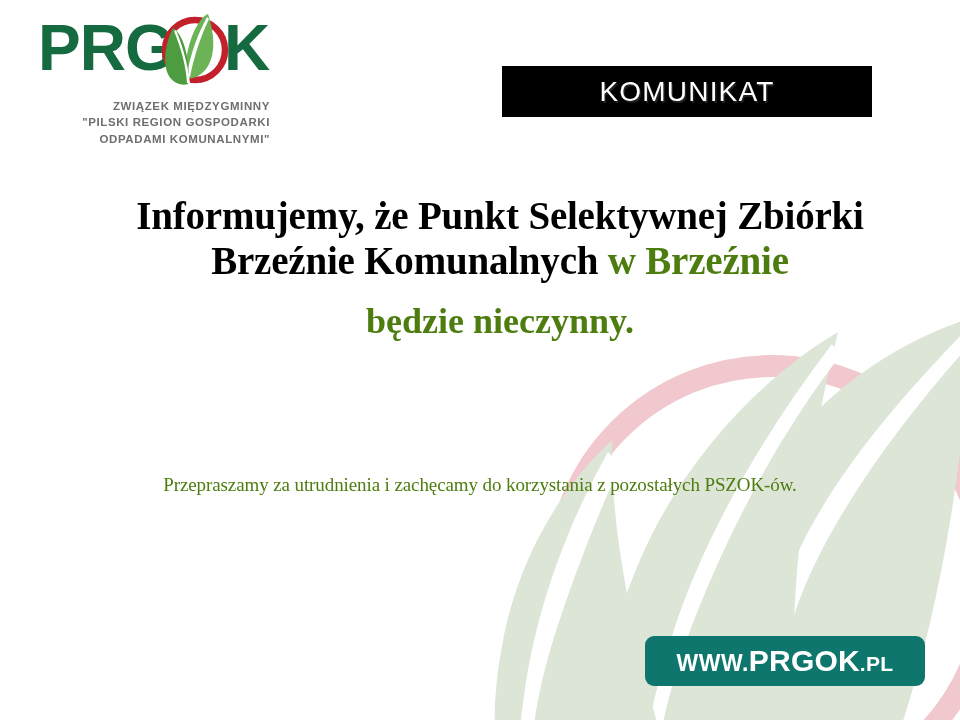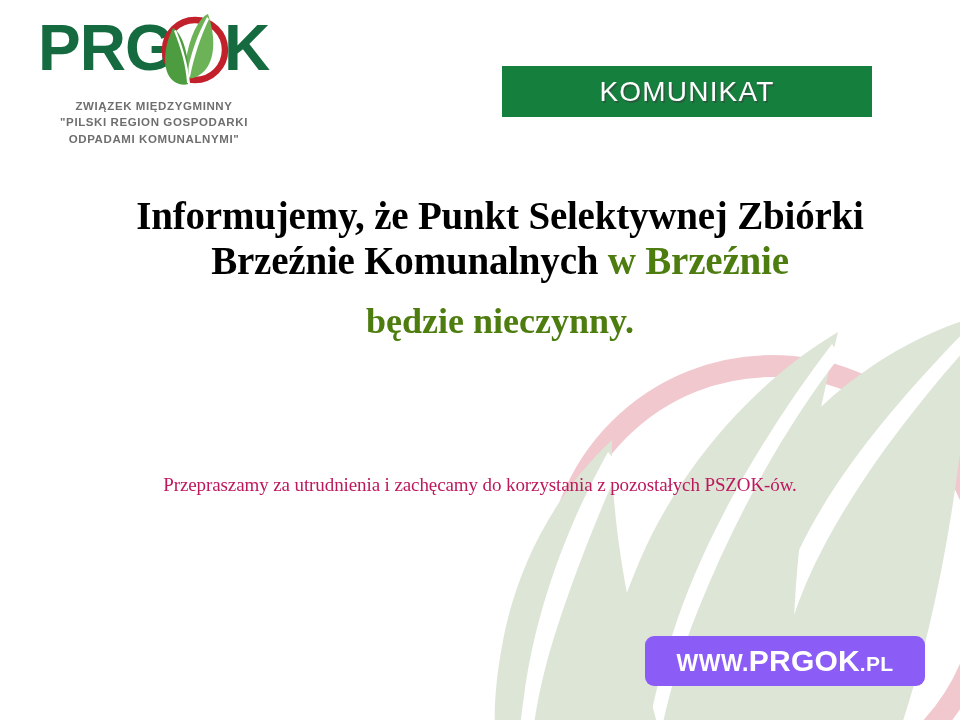--- a/index.html
+++ b/index.html
@@ -47,30 +47,30 @@
     margin-top: 6px;
     text-align: center;
     font-family: "Liberation Sans", "DejaVu Sans", sans-serif;
     font-size: 11.5px;
     font-weight: 700;
     letter-spacing: 0.6px;
     line-height: 1.42;
     color: #6e6e6e;
     width: 232px;
   }
-  .logo-sub div { white-space: nowrap; }
+  .logo-sub div { white-space: nowrap; text-align: right; }
 
   
   .komunikat-banner {
     position: absolute;
     left: 502px;
     top: 66px;
     width: 370px;
     height: 51px;
-    background: #15803d;
+    background: #000000;
     display: flex;
     align-items: center;
     justify-content: center;
     z-index: 3;
   }
   .komunikat-banner span {
     font-family: "Liberation Sans", "DejaVu Sans", sans-serif;
     font-size: 28px;
     font-weight: 400;
     color: #ffffff;
@@ -110,33 +110,33 @@
 
   .note {
     position: absolute;
     left: 0;
     top: 474px;
     width: 960px;
     text-align: center;
     font-family: "Liberation Serif", "DejaVu Serif", serif;
     font-size: 19px;
     font-weight: 400;
-    color: #be185d;
+    color: #4d7c0f;
     z-index: 2;
     letter-spacing: -0.1px;
   }
 
   
   .www-badge {
     position: absolute;
     left: 645px;
     top: 636px;
     width: 280px;
     height: 50px;
-    background: #8b5cf6;
+    background: #0f766e;
     border-radius: 9px;
     display: flex;
     align-items: center;
     justify-content: center;
     z-index: 3;
   }
   .www-badge .txt {
     font-family: "Liberation Sans", "DejaVu Sans", sans-serif;
     color: #ffffff;
     font-weight: 700;

